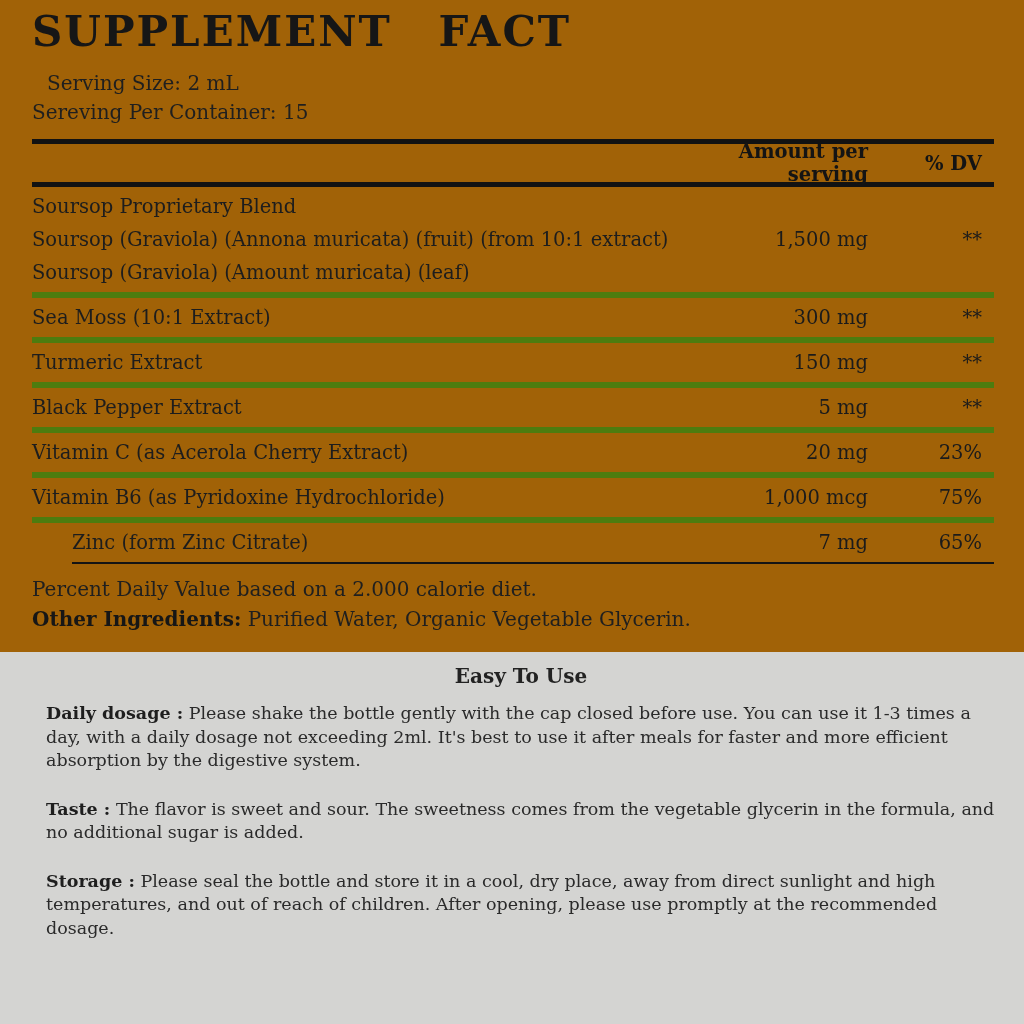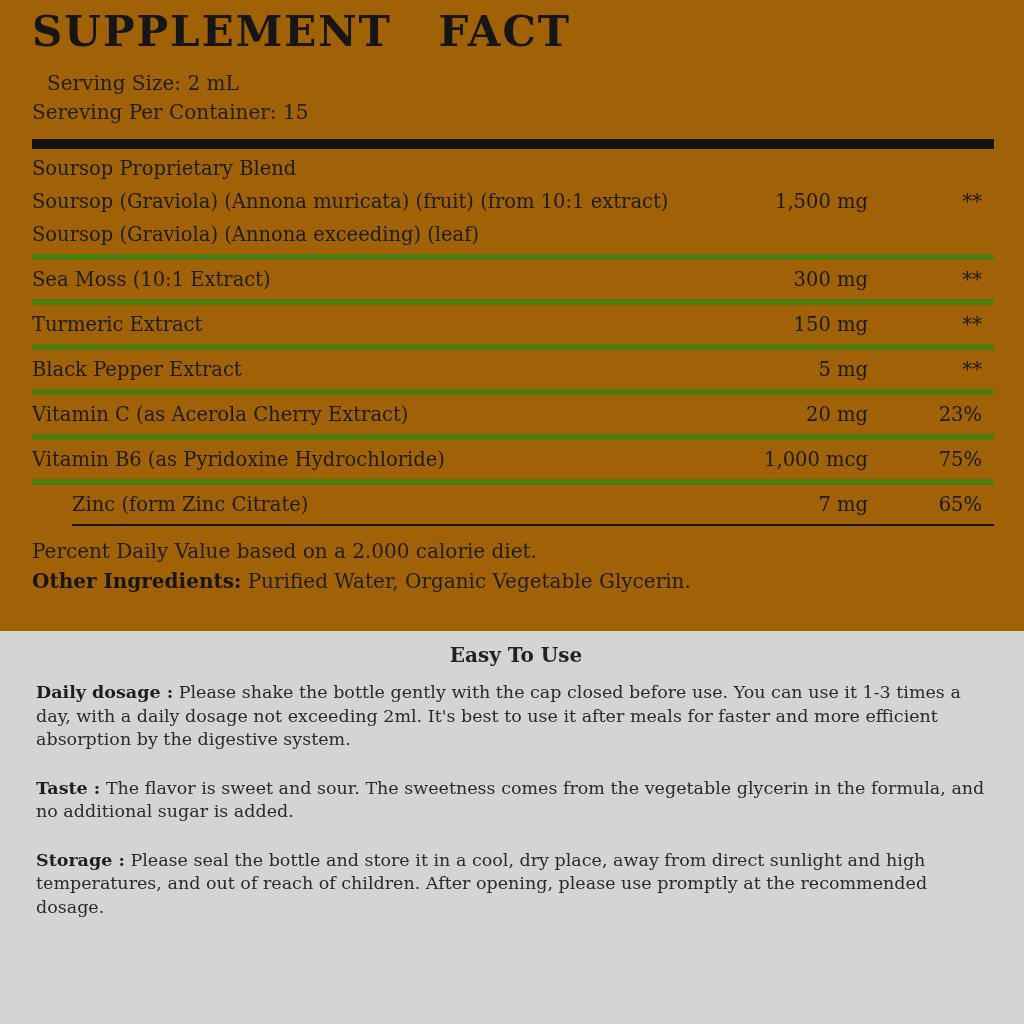--- a/index.html
+++ b/index.html
@@ -40,23 +40,23 @@
   .cell-name .line { line-height: 33px; color: #1d1d1d; }
   .body-row:last-child { border-bottom: 2px solid #141414; margin-left: 40px; }
 
   
   .footnotes { padding: 10px 30px 0 32px; }
   .footnote { font-size: 20px; line-height: 30px; color: #1f1f1f; }
   .footnote .bold { font-weight: bold; color: #161616; }
 
   
   .easy-section {
-    margin-top: 35px; flex: 1;
+    margin-top: 18px; flex: 1;
     background: #d4d4d2;
-    padding: 9px 28px 0 36px;
+    padding: 9px 28px 0 46px;
   }
   .easy-title {
     text-align: center; font-size: 20px; font-weight: bold;
     color: #222; line-height: 30px; margin-bottom: 11px;
   }
   .easy-paragraph {
     font-size: 17.5px; line-height: 23.5px; color: #2a2a2a;
     margin-bottom: 25px;
   }
   .easy-paragraph .lead { font-weight: bold; color: #1e1e1e; }
@@ -74,27 +74,32 @@
 <div class="page">
 
   <header class="label-header">
     <h1 class="page-title">SUPPLEMENT FACT</h1>
     <p class="serving-line">Serving Size: 2 mL</p>
     <p class="serving-line">Sereving Per Container: 15</p>
   </header>
 
   <section class="facts-table">
     <div class="thick-bar"></div>
+    <div class="row header-row">
+      <div class="cell-name"></div>
+      <div class="cell-amount">Amount per serving</div>
+      <div class="cell-dv">% DV</div>
+    </div>
     <div class="thick-bar"></div>
     <div id="rows-container">
   <div class="row body-row">
     <div class="cell-name">
             <div class="line">Soursop Proprietary Blend</div>
             <div class="line">Soursop (Graviola) (Annona muricata) (fruit) (from 10:1 extract)</div>
-            <div class="line">Soursop (Graviola) (Annona exceeding) (leaf)</div>
+            <div class="line">Soursop (Graviola) (Amount muricata) (leaf)</div>
           </div>
     <div class="cell-amount">1,500 mg</div>
     <div class="cell-dv">**</div>
   </div>
 
   <div class="row body-row">
     <div class="cell-name">
             <div class="line">Sea Moss (10:1 Extract)</div>
           </div>
     <div class="cell-amount">300 mg</div>

